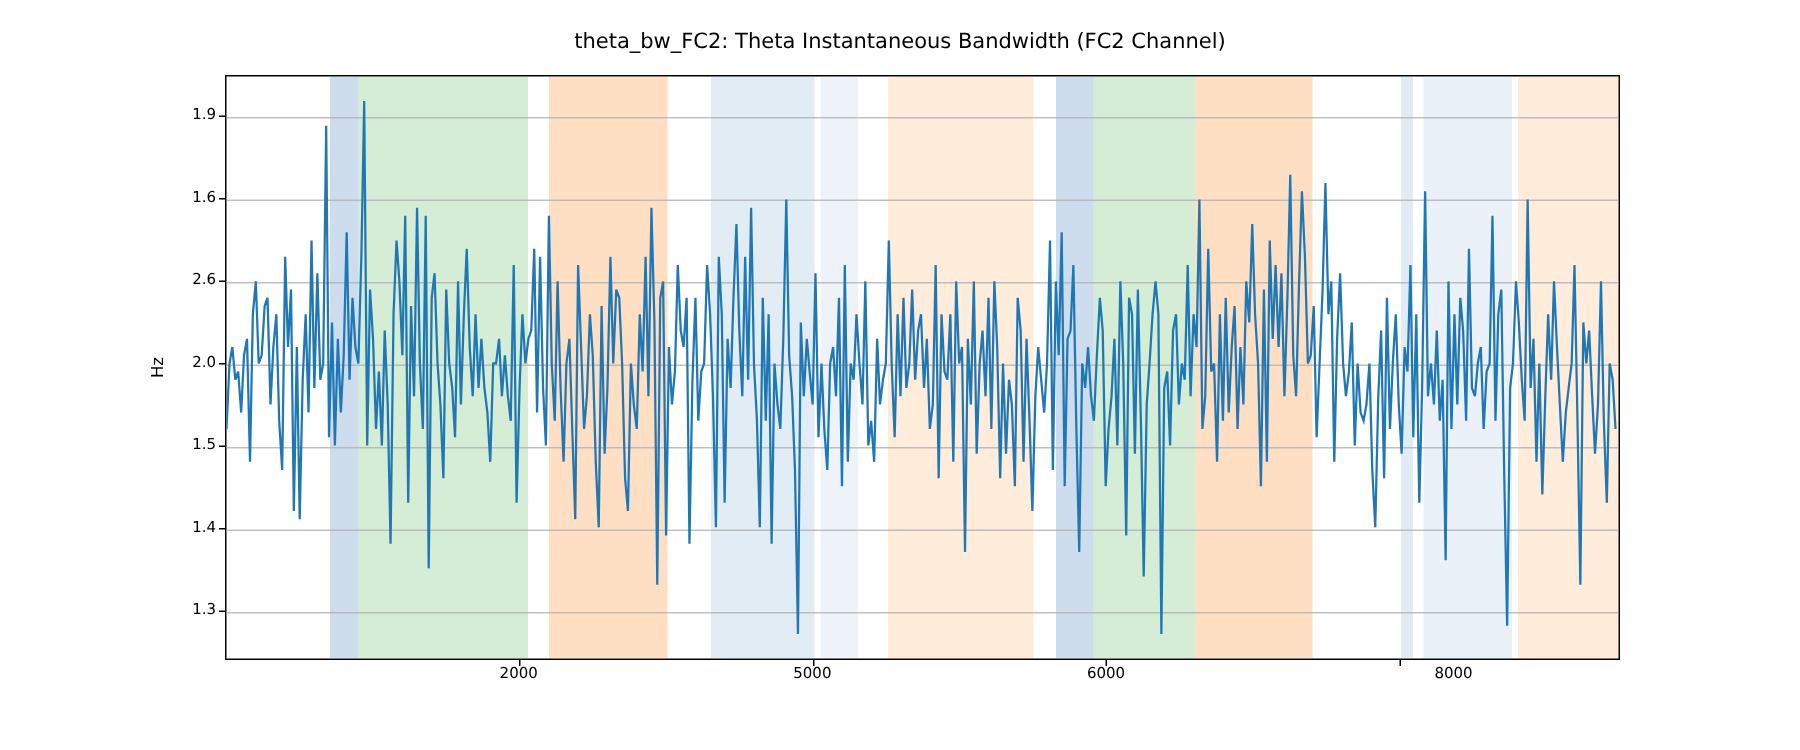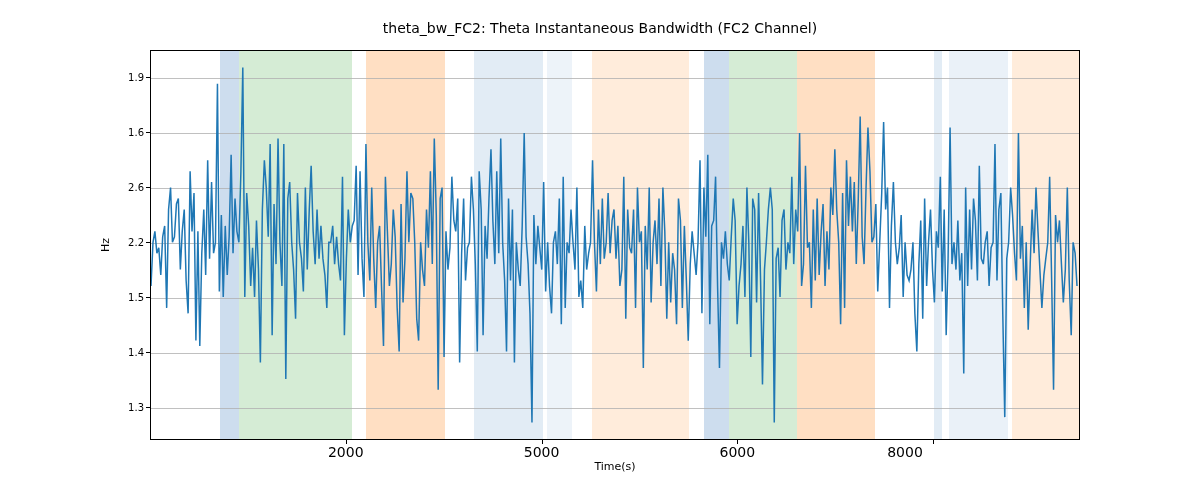--- a/index.html
+++ b/index.html
@@ -47,21 +47,21 @@
     position: absolute;
     left: 105px;
     top: 245px;
     transform: translate(-50%, -50%) rotate(-90deg);
     font-size: 11px;
   }
   .xtick {
     position: absolute;
     transform: translateX(-50%);
     top: 444px;
-    font-size: 14px;
+    font-size: 10px;
   }
   .ytick {
     position: absolute;
     transform: translateY(-50%);
     right: 1056px;
     text-align: center;
     font-size: 10px;
   }
   .tickmark-x {
     position: absolute;
@@ -122,38 +122,37 @@
       <div class="gridline-h" style="top: 247.183px;"></div>
       <div class="gridline-h" style="top: 192.254px;"></div>
       <div class="gridline-h" style="top: 137.324px;"></div>
       <div class="gridline-h" style="top: 82.3944px;"></div>
       <div class="gridline-h" style="top: 27.4648px;"></div>
       <svg class="lineplot" id="lineplot" preserveAspectRatio="none" viewBox="0 0 930 390">
         <path d="M0.0 236.2 L2.0 192.3 L3.9 181.3 L5.9 203.2 L7.8 197.7 L9.8 225.2 L11.7 186.8 L13.7 175.8 L15.7 258.2 L17.6 159.3 L19.6 137.3 L21.5 192.3 L23.5 186.8 L25.5 153.8 L27.4 148.3 L29.4 219.7 L31.3 181.3 L33.3 159.3 L35.2 230.7 L37.2 263.7 L39.2 120.8 L41.1 181.3 L43.1 142.8 L45.0 291.1 L47.0 181.3 L48.9 296.6 L50.9 203.2 L52.9 159.3 L54.8 225.2 L56.8 109.9 L58.7 208.7 L60.7 131.8 L62.7 203.2 L64.6 192.3 L66.6 33.0 L68.5 241.7 L70.5 164.8 L72.4 247.2 L74.4 175.8 L76.4 225.2 L78.3 186.8 L80.3 104.4 L82.2 203.2 L84.2 148.3 L86.1 181.3 L88.1 192.3 L90.1 120.8 L92.0 16.5 L94.0 247.2 L95.9 142.8 L97.9 175.8 L99.9 236.2 L101.8 197.7 L103.8 247.2 L105.7 170.3 L107.7 219.7 L109.6 313.1 L111.6 159.3 L113.6 109.9 L115.5 137.3 L117.5 186.8 L119.4 93.4 L121.4 285.6 L123.3 153.8 L125.3 214.2 L127.3 87.9 L129.2 192.3 L131.2 236.2 L133.1 93.4 L135.1 329.6 L137.1 148.3 L139.0 131.8 L141.0 192.3 L142.9 219.7 L144.9 269.2 L146.8 142.8 L148.8 192.3 L150.8 208.7 L152.7 241.7 L154.7 137.3 L156.6 219.7 L158.6 159.3 L160.5 115.4 L162.5 181.3 L164.5 214.2 L166.4 159.3 L168.4 208.7 L170.3 175.8 L172.3 208.7 L174.3 225.2 L176.2 258.2 L178.2 192.3 L180.1 192.3 L182.1 175.8 L184.0 214.2 L186.0 186.8 L188.0 214.2 L189.9 230.7 L191.9 126.3 L193.8 285.6 L195.8 208.7 L197.7 159.3 L199.7 192.3 L201.7 175.8 L203.6 170.3 L205.6 115.4 L207.5 225.2 L209.5 120.8 L211.5 208.7 L213.4 247.2 L215.4 93.4 L217.3 192.3 L219.3 230.7 L221.2 137.3 L223.2 208.7 L225.2 258.2 L227.1 192.3 L229.1 175.8 L231.0 236.2 L233.0 296.6 L234.9 126.3 L236.9 181.3 L238.9 236.2 L240.8 214.2 L242.8 159.3 L244.7 186.8 L246.7 258.2 L248.7 302.1 L250.6 153.8 L252.6 252.7 L254.5 208.7 L256.5 120.8 L258.4 192.3 L260.4 142.8 L262.4 148.3 L264.3 192.3 L266.3 269.2 L268.2 291.1 L270.2 192.3 L272.1 219.7 L274.1 236.2 L276.1 159.3 L278.0 197.7 L280.0 120.8 L281.9 214.2 L283.9 87.9 L285.9 164.8 L287.8 340.6 L289.8 148.3 L291.7 137.3 L293.7 307.6 L295.6 181.3 L297.6 219.7 L299.6 197.7 L301.5 126.3 L303.5 170.3 L305.4 181.3 L307.4 148.3 L309.3 313.1 L311.3 203.2 L313.3 148.3 L315.2 230.7 L317.2 197.7 L319.1 192.3 L321.1 126.3 L323.1 159.3 L325.0 214.2 L327.0 302.1 L328.9 120.8 L330.9 159.3 L332.8 285.6 L334.8 175.8 L336.8 208.7 L338.7 148.3 L340.7 98.9 L342.6 170.3 L344.6 214.2 L346.5 120.8 L348.5 203.2 L350.5 87.9 L352.4 192.3 L354.4 230.7 L356.3 302.1 L358.3 148.3 L360.3 230.7 L362.2 159.3 L364.2 313.1 L366.1 192.3 L368.1 219.7 L370.0 236.2 L372.0 175.8 L374.0 82.4 L375.9 186.8 L377.9 214.2 L379.8 263.7 L381.8 373.5 L383.7 164.8 L385.7 214.2 L387.7 175.8 L389.6 197.7 L391.6 219.7 L393.5 131.8 L395.5 241.7 L397.5 192.3 L399.4 236.2 L401.4 263.7 L403.3 192.3 L405.3 181.3 L407.2 214.2 L409.2 148.3 L411.2 274.6 L413.1 126.3 L415.1 258.2 L417.0 192.3 L419.0 203.2 L420.9 159.3 L422.9 192.3 L424.9 219.7 L426.8 137.3 L428.8 247.2 L430.7 230.7 L432.7 258.2 L434.7 175.8 L436.6 219.7 L438.6 203.2 L440.5 192.3 L442.5 109.9 L444.4 192.3 L446.4 241.7 L448.4 159.3 L450.3 214.2 L452.3 148.3 L454.2 208.7 L456.2 192.3 L458.1 142.8 L460.1 203.2 L462.1 170.3 L464.0 159.3 L466.0 208.7 L467.9 175.8 L469.9 236.2 L471.9 219.7 L473.8 126.3 L475.8 269.2 L477.7 159.3 L479.7 197.7 L481.6 203.2 L483.6 159.3 L485.6 258.2 L487.5 137.3 L489.5 192.3 L491.4 181.3 L493.4 318.6 L495.3 175.8 L497.3 219.7 L499.3 137.3 L501.2 252.7 L503.2 192.3 L505.1 170.3 L507.1 214.2 L509.1 148.3 L511.0 236.2 L513.0 137.3 L514.9 181.3 L516.9 269.2 L518.8 192.3 L520.8 252.7 L522.8 203.2 L524.7 219.7 L526.7 274.6 L528.6 148.3 L530.6 170.3 L532.5 258.2 L534.5 175.8 L536.5 230.7 L538.4 291.1 L540.4 214.2 L542.3 181.3 L544.3 203.2 L546.3 225.2 L548.2 192.3 L550.2 109.9 L552.1 263.7 L554.1 137.3 L556.0 186.8 L558.0 104.4 L560.0 274.6 L561.9 175.8 L563.9 170.3 L565.8 126.3 L567.8 236.2 L569.7 318.6 L571.7 192.3 L573.7 208.7 L575.6 181.3 L577.6 214.2 L579.5 230.7 L581.5 186.8 L583.5 148.3 L585.4 170.3 L587.4 274.6 L589.3 236.2 L591.3 214.2 L593.2 175.8 L595.2 247.2 L597.2 137.3 L599.1 192.3 L601.1 307.6 L603.0 148.3 L605.0 159.3 L606.9 252.7 L608.9 142.8 L610.9 230.7 L612.8 335.1 L614.8 219.7 L616.7 192.3 L618.7 159.3 L620.7 137.3 L622.6 159.3 L624.6 373.5 L626.5 208.7 L628.5 197.7 L630.4 247.2 L632.4 170.3 L634.4 159.3 L636.3 219.7 L638.3 192.3 L640.2 203.2 L642.2 126.3 L644.1 214.2 L646.1 159.3 L648.1 181.3 L650.0 82.4 L652.0 236.2 L653.9 214.2 L655.9 115.4 L657.9 197.7 L659.8 192.3 L661.8 258.2 L663.7 159.3 L665.7 230.7 L667.6 148.3 L669.6 225.2 L671.6 181.3 L673.5 153.8 L675.5 236.2 L677.4 181.3 L679.4 219.7 L681.3 137.3 L683.3 164.8 L685.3 98.9 L687.2 159.3 L689.2 192.3 L691.1 274.6 L693.1 142.8 L695.1 258.2 L697.0 109.9 L699.0 175.8 L700.9 126.3 L702.9 181.3 L704.8 131.8 L706.8 214.2 L708.8 148.3 L710.7 65.9 L712.7 186.8 L714.6 214.2 L716.6 137.3 L718.5 76.9 L720.5 120.8 L722.5 192.3 L724.4 186.8 L726.4 153.8 L728.3 241.7 L730.3 192.3 L732.3 142.8 L734.2 71.4 L736.2 159.3 L738.1 137.3 L740.1 258.2 L742.0 175.8 L744.0 131.8 L746.0 192.3 L747.9 214.2 L749.9 197.7 L751.8 164.8 L753.8 247.2 L755.7 192.3 L757.7 225.2 L759.7 230.7 L761.6 219.7 L763.6 192.3 L765.5 263.7 L767.5 302.1 L769.5 214.2 L771.4 170.3 L773.4 269.2 L775.3 148.3 L777.3 236.2 L779.2 192.3 L781.2 159.3 L783.2 219.7 L785.1 252.7 L787.1 181.3 L789.0 197.7 L791.0 126.3 L792.9 241.7 L794.9 159.3 L796.9 285.6 L798.8 208.7 L800.8 76.9 L802.7 214.2 L804.7 192.3 L806.7 219.7 L808.6 170.3 L810.6 230.7 L812.5 203.2 L814.5 324.1 L816.4 137.3 L818.4 236.2 L820.4 159.3 L822.3 219.7 L824.3 148.3 L826.2 170.3 L828.2 230.7 L830.1 115.4 L832.1 208.7 L834.1 214.2 L836.0 192.3 L838.0 181.3 L839.9 236.2 L841.9 197.7 L843.9 192.3 L845.8 93.4 L847.8 230.7 L849.7 159.3 L851.7 142.8 L853.6 263.7 L855.6 368.0 L857.6 208.7 L859.5 192.3 L861.5 137.3 L863.4 164.8 L865.4 203.2 L867.3 230.7 L869.3 82.4 L871.3 208.7 L873.2 175.8 L875.2 258.2 L877.1 192.3 L879.1 280.1 L881.1 214.2 L883.0 159.3 L885.0 203.2 L886.9 137.3 L888.9 181.3 L890.8 219.7 L892.8 258.2 L894.8 225.2 L896.7 208.7 L898.7 192.3 L900.6 126.3 L902.6 230.7 L904.5 340.6 L906.5 164.8 L908.5 192.3 L910.4 170.3 L912.4 214.2 L914.3 252.7 L916.3 219.7 L918.3 137.3 L920.2 230.7 L922.2 285.6 L924.1 192.3 L926.1 203.2 L928.0 236.2 " fill="none" stroke="#1f77b4" stroke-width="1.5"></path>
       </svg>
   </div>
 
-  <div class="xlabel">Time(s)</div>
   <div class="ylabel">Hz</div>
 
 <div class="xtick" style="left: 345.789px;">2000</div>
     <div class="tickmark-x" style="left: 345.789px;"></div>
     <div class="xtick" style="left: 541.579px;">5000</div>
     <div class="tickmark-x" style="left: 541.579px;"></div>
     <div class="xtick" style="left: 737.368px;">6000</div>
     <div class="tickmark-x" style="left: 737.368px;"></div>
-    <div class="xtick" style="left: 905px;">8000</div>
+    <div class="xtick" style="left: 969px;">8000</div>
     <div class="tickmark-x" style="left: 933.158px;"></div>
     <div class="ytick" style="top: 407.042px; margin-left: 32px;">1.3</div>
     <div class="tickmark-y" style="top: 407.042px;"></div>
     <div class="ytick" style="top: 352.113px;">1.4</div>
     <div class="tickmark-y" style="top: 352.113px;"></div>
     <div class="ytick" style="top: 297.183px;">1.5</div>
     <div class="tickmark-y" style="top: 297.183px;"></div>
-    <div class="ytick" style="top: 242.254px;">2.2</div>
+    <div class="ytick" style="top: 242.254px;">2.0</div>
     <div class="tickmark-y" style="top: 242.254px;"></div>
     <div class="ytick" style="top: 187.324px;">2.6</div>
     <div class="tickmark-y" style="top: 187.324px;"></div>
     <div class="ytick" style="top: 132.394px;">1.6</div>
     <div class="tickmark-y" style="top: 132.394px;"></div>
     <div class="ytick" style="top: 77.4648px;">1.9</div>
     <div class="tickmark-y" style="top: 77.4648px;"></div>
   </div>
 
 </body></html>

